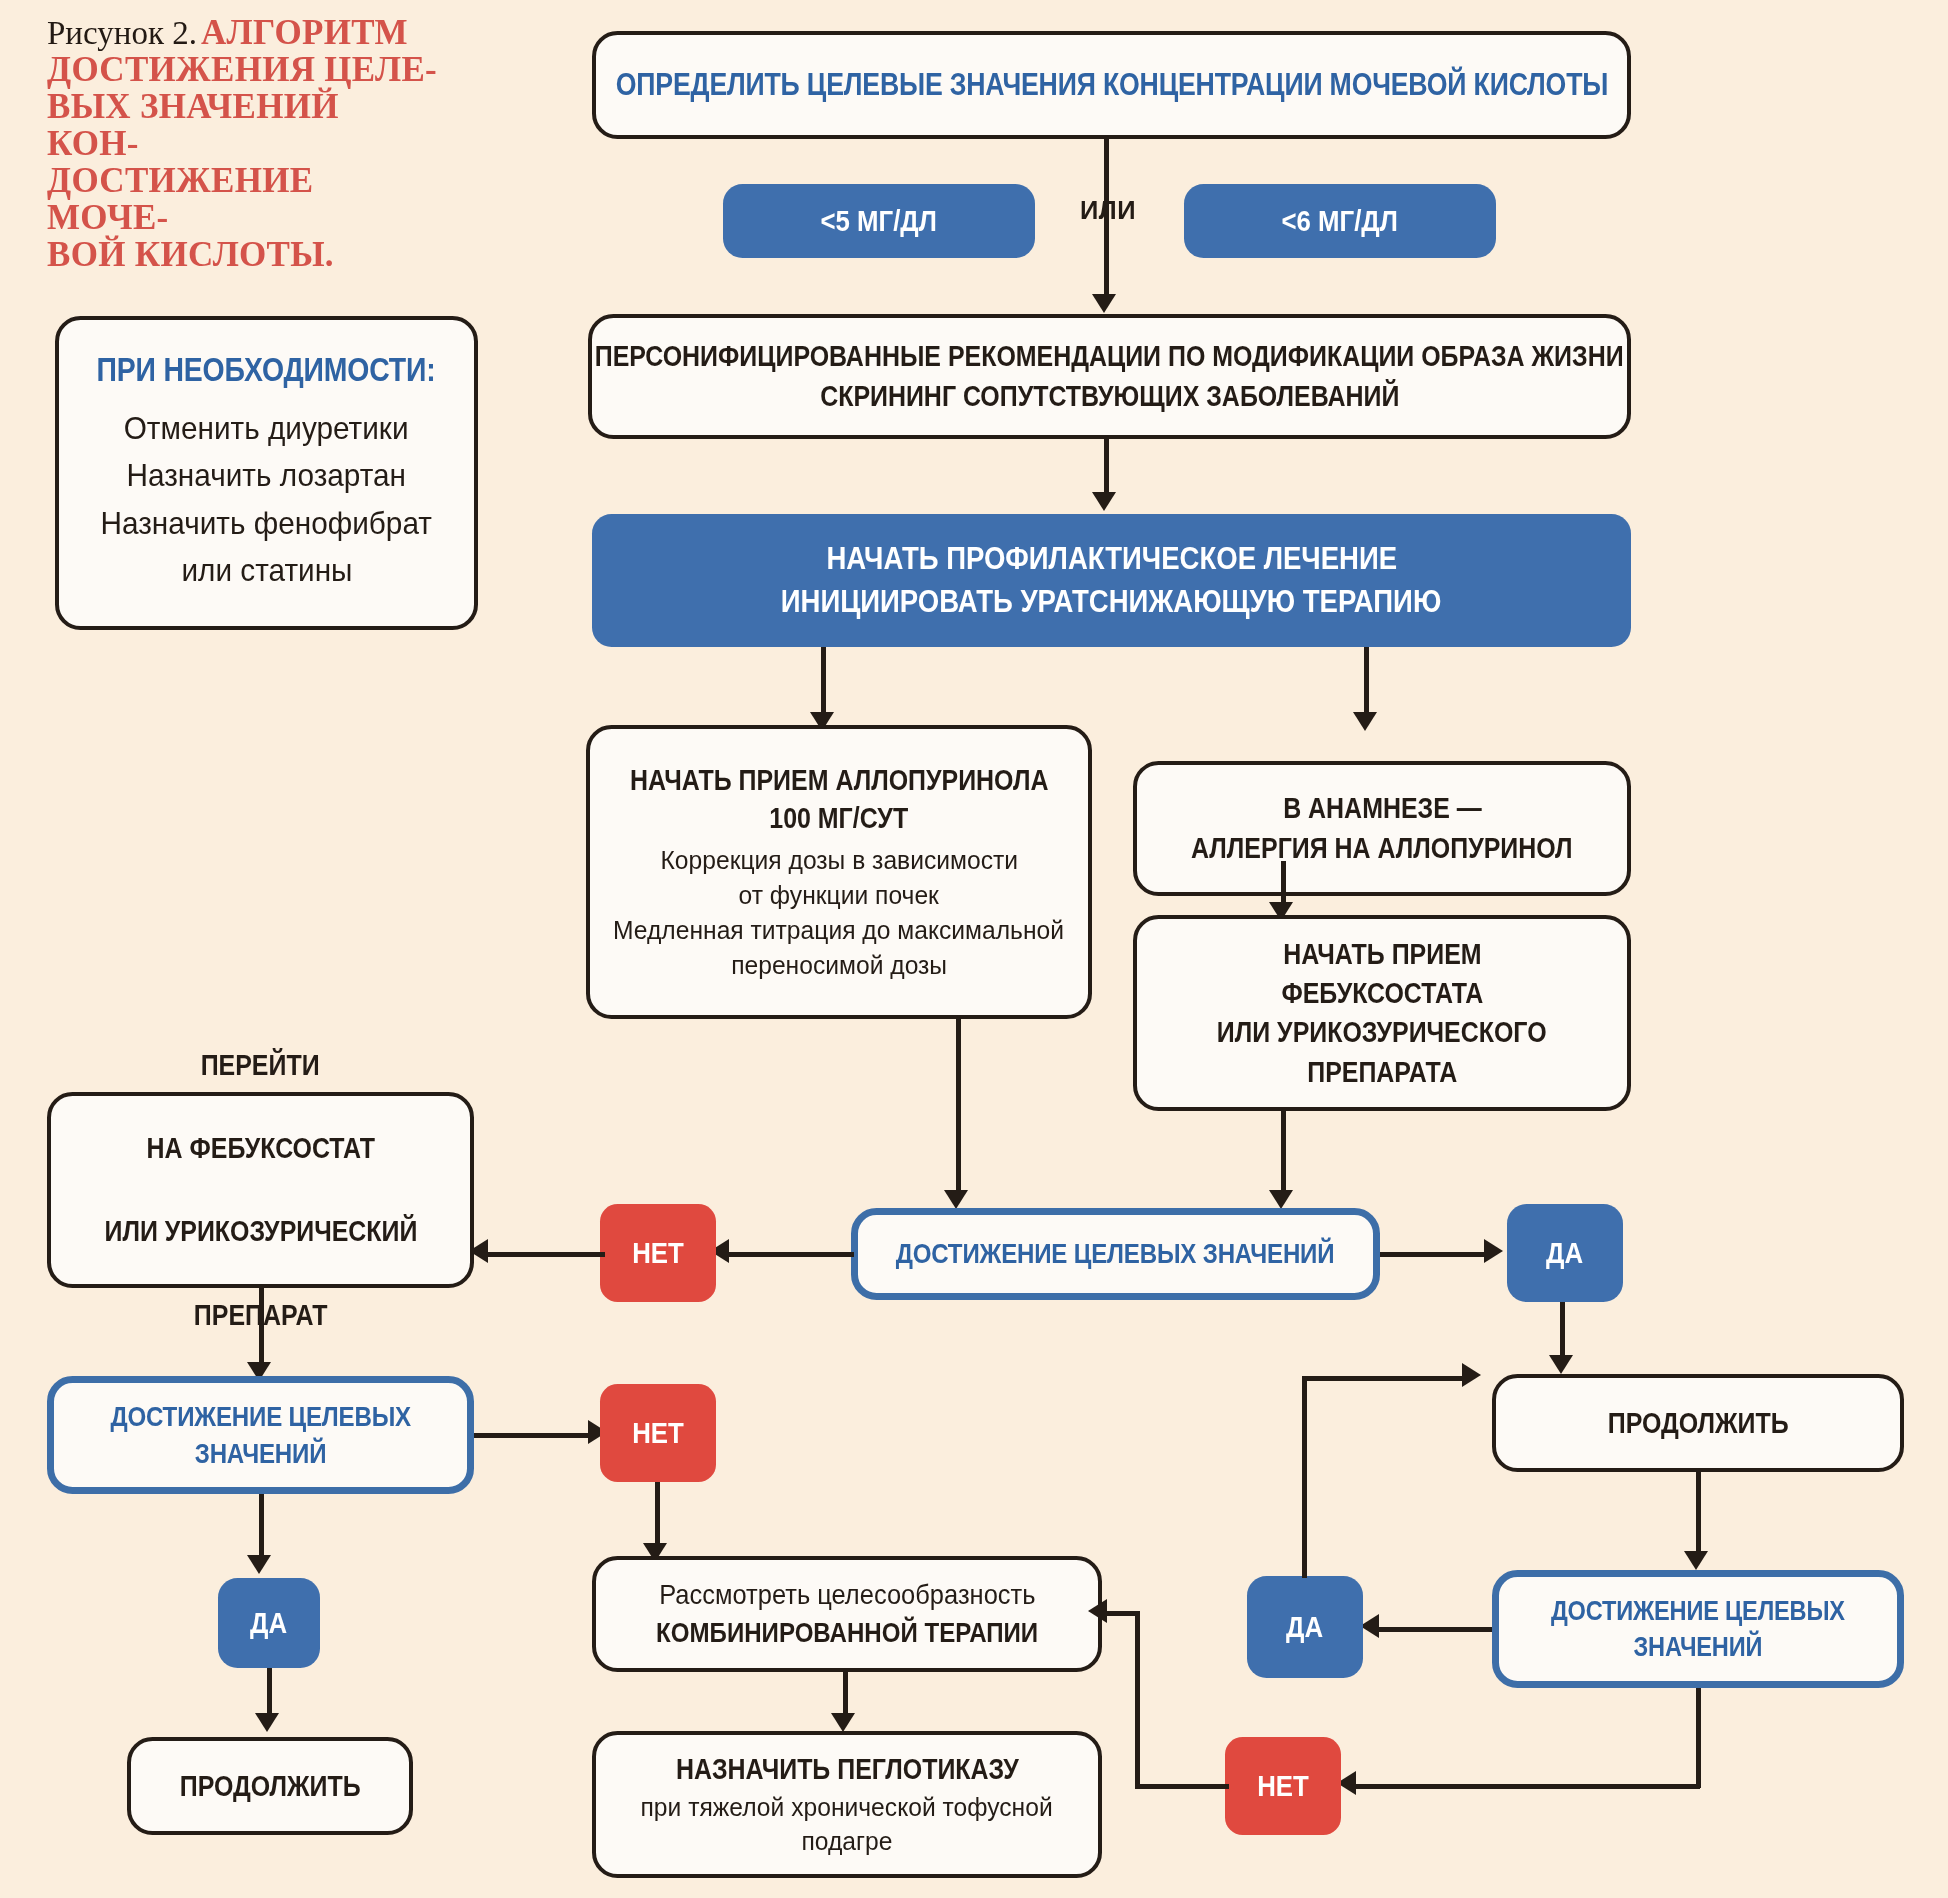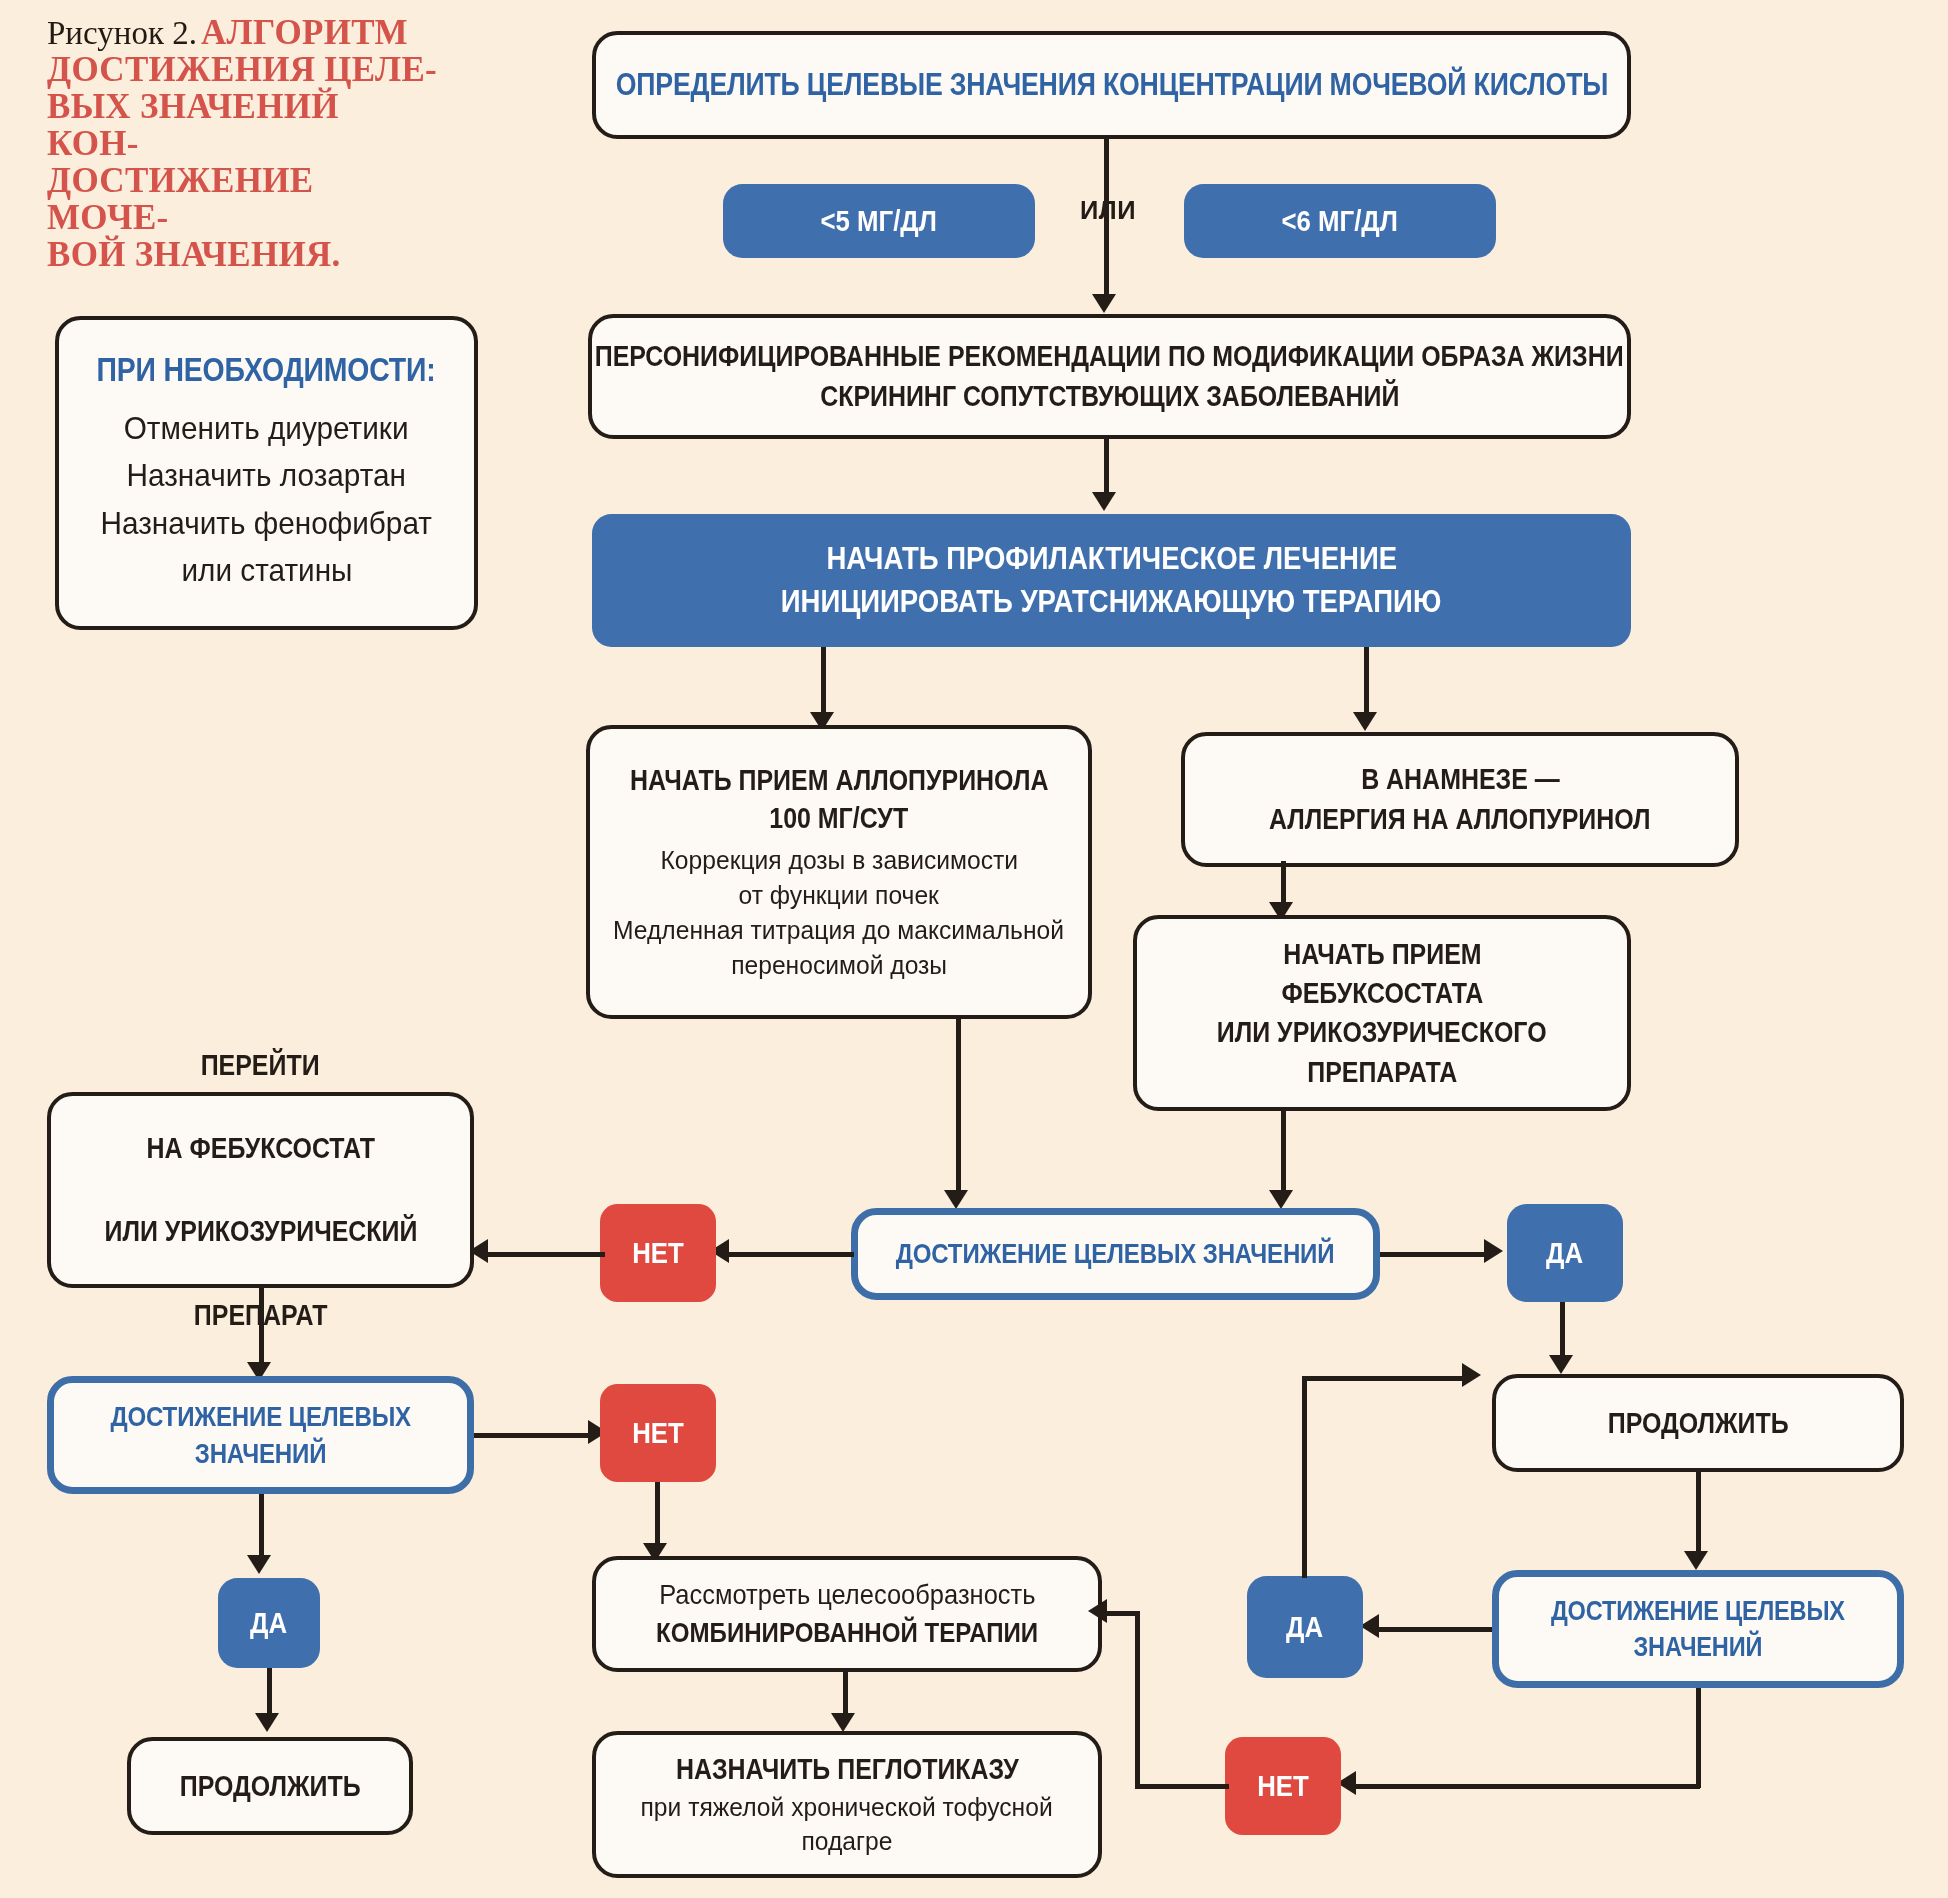--- a/index.html
+++ b/index.html
@@ -142,21 +142,21 @@
 <body>
 
 <div id="stage">
 
   <div id="title-block">
     <span class="title-prefix">Рисунок 2.</span>
     <span class="title-main">АЛГОРИТМ</span><br>
     <span class="title-main">ДОСТИЖЕНИЯ ЦЕЛЕ-</span><br>
     <span class="title-main">ВЫХ ЗНАЧЕНИЙ КОН-</span><br>
     <span class="title-main">ДОСТИЖЕНИЕ МОЧЕ-</span><br>
-    <span class="title-main">ВОЙ ЗНАЧЕНИЯ.</span>
+    <span class="title-main">ВОЙ КИСЛОТЫ.</span>
   </div>
 
   <div class="node box-white" style="left:55px; top:316px; width:423px; height:314px; padding:17.6px 15.7px;">
     <div class="cond t-blue" style="font-size:33px; margin-bottom:15.7px;">ПРИ НЕОБХОДИМОСТИ:</div>
     <div class="regular t-dark line" style="font-size:32px; margin:4.9px 0;">Отменить диуретики</div>
     <div class="regular t-dark line" style="font-size:32px; margin:4.9px 0;">Назначить лозартан</div>
     <div class="regular t-dark line" style="font-size:32px; margin:4.9px 0;">Назначить фенофибрат</div>
     <div class="regular t-dark line" style="font-size:32px; margin:4.9px 0;">или статины</div>
   </div>
 
@@ -196,21 +196,21 @@
 
   <div class="node box-white" style="left:586px; top:725px; width:506px; height:294px; padding:7.8px 13.7px;">
     <div class="cond t-dark line" style="font-size:29px;">НАЧАТЬ ПРИЕМ АЛЛОПУРИНОЛА</div>
     <div class="cond t-dark line" style="font-size:29px; margin-top:3.9px;">100 мг/сут</div>
     <div class="regular t-dark line" style="font-size:26.5px; margin-top:9.8px;">Коррекция дозы в зависимости</div>
     <div class="regular t-dark line" style="font-size:26.5px; margin-top:3.9px;">от функции почек</div>
     <div class="regular t-dark line" style="font-size:26.5px; margin-top:3.9px;">Медленная титрация до максимальной</div>
     <div class="regular t-dark line" style="font-size:26.5px; margin-top:3.9px;">переносимой дозы</div>
   </div>
 
-  <div class="node box-white" style="left:1133px; top:732px; width:558px; height:135px;margin-left:48px;">
+  <div class="node box-white" style="left:1133px; top:761px; width:498px; height:135px;">
     <div class="cond t-dark line" style="font-size:29px;">В АНАМНЕЗЕ —</div>
     <div class="cond t-dark line" style="font-size:29px; margin-top:5.9px;">АЛЛЕРГИЯ НА АЛЛОПУРИНОЛ</div>
   </div>
 
   <div class="vline" style="left:1281px; top:861px; height:47px;"></div>
   <div class="arrow-down" style="left:1269px; top:902px;"></div>
 
   <div class="node box-white" style="left:1133px; top:915px; width:498px; height:196px; padding:7.8px 9.8px;">
     <div class="cond t-dark line" style="font-size:29px;">НАЧАТЬ ПРИЕМ</div>
     <div class="cond t-dark line" style="font-size:29px; margin-top:4.9px;">ФЕБУКСОСТАТА</div>

